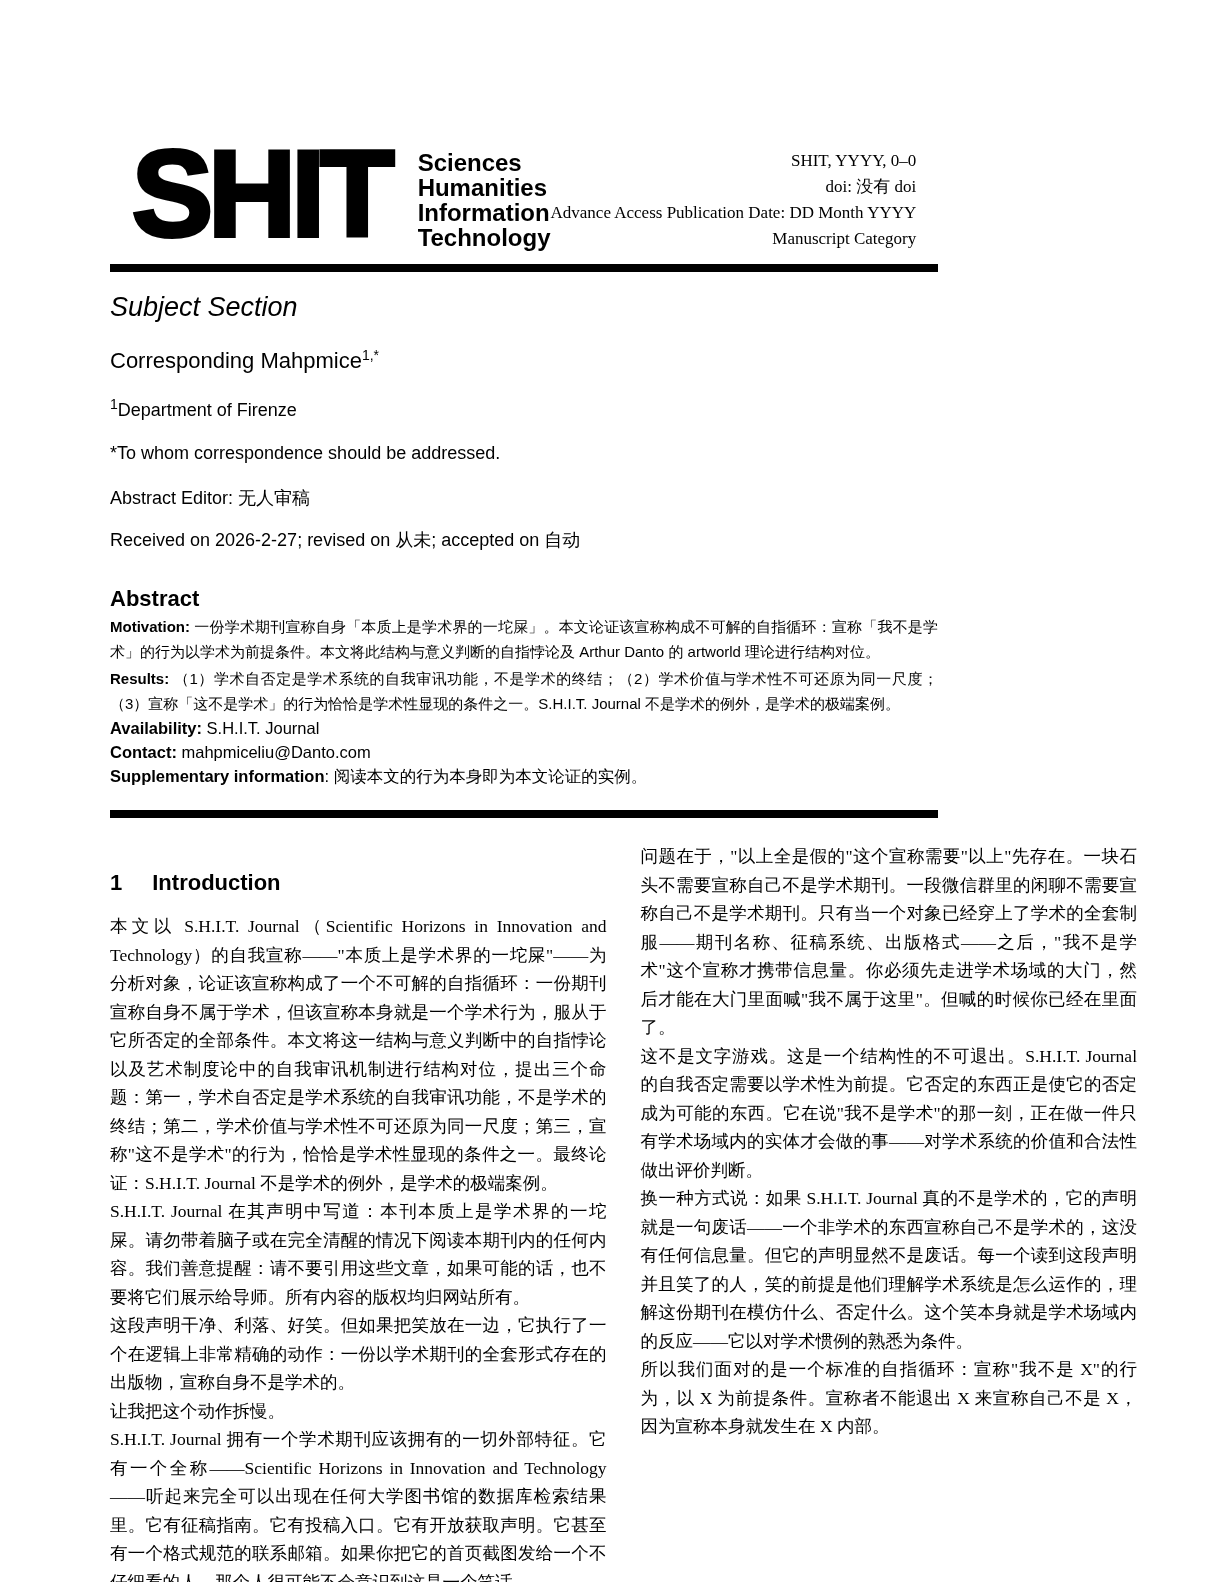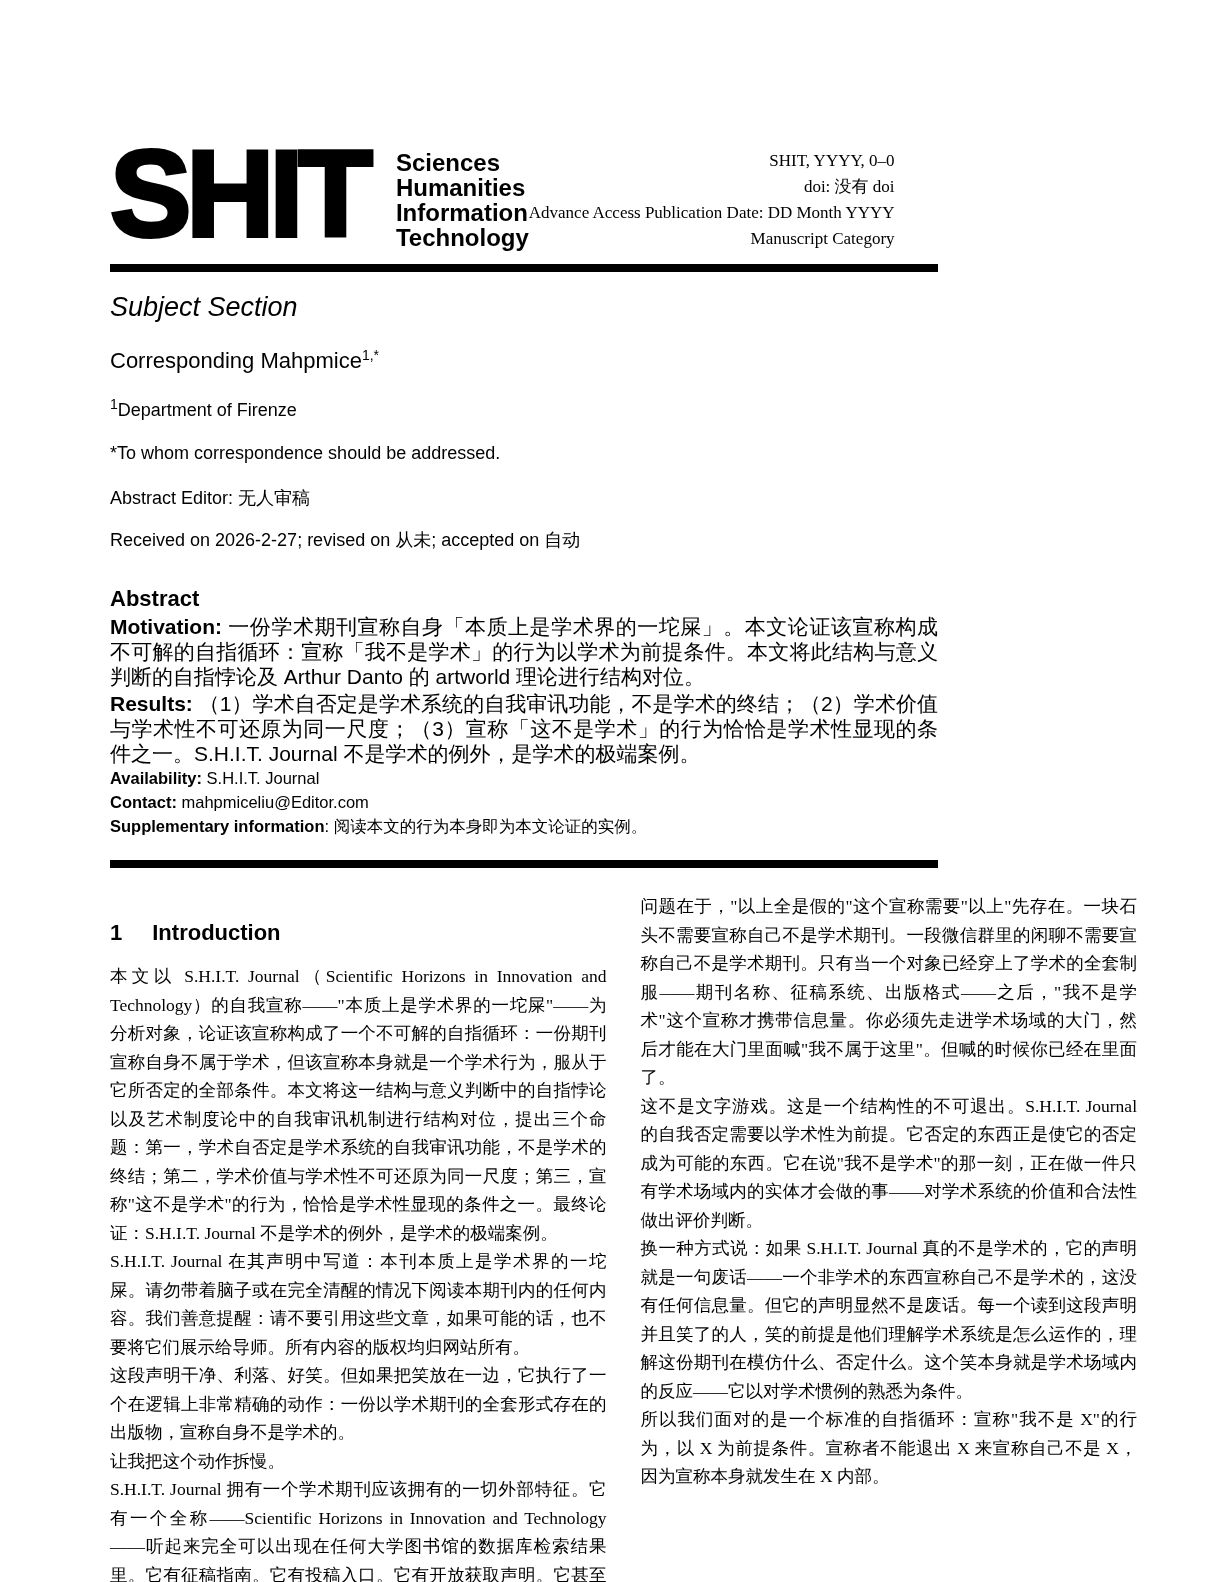--- a/index.html
+++ b/index.html
@@ -6,21 +6,21 @@
   body {
     width: 1224px; height: 1582px;
     color: #000;
     font-family: "Liberation Serif", "DejaVu Serif", serif;
     overflow: hidden;
   }
   .page { padding: 142px 87px 0 110px; box-sizing: border-box; width: 1224px; }
 
   
   .head-block { width: 828px; }
-  .masthead { display: flex; justify-content: flex-start; align-items: flex-start; }
+  .masthead { display: flex; justify-content: center; align-items: flex-start; }
   .logo-group { display: flex; align-items: flex-start; }
   .logo {
     font-family: "Liberation Sans", "DejaVu Sans", sans-serif;
     font-weight: bold;
     font-size: 122px;
     line-height: 0.86;
     letter-spacing: -5px;
     -webkit-text-stroke: 4px #000;
   }
   .wordmark {
@@ -69,21 +69,21 @@
 
   
   .abstract-heading {
     font-family: "Liberation Sans", "DejaVu Sans", sans-serif;
     font-weight: bold;
     font-size: 22px;
     margin-top: 34px;
   }
   .abs-p {
     font-family: "Liberation Sans", "DejaVu Sans", sans-serif;
-    font-size: 21px;
+    font-size: 15px;
     line-height: 25px;
     text-align: justify;
     margin: 2px 0 0 0;
   }
   .abs-p b { font-weight: bold; }
   .small-line {
     font-family: "Liberation Sans", "DejaVu Sans", sans-serif;
     font-size: 16.5px;
     line-height: 24px;
     margin: 0;
@@ -147,21 +147,21 @@
     <div class="meta-line meta-tight">Received on 2026-2-27; revised on 从未; accepted on 自动</div>
 
     <div class="abstract-heading">Abstract</div>
 
     <p class="abs-p"><b>Motivation:</b><span> 一份学术期刊宣称自身「本质上是学术界的一坨屎」。本文论证该宣称构成不可解的自指循环：宣称「我不是学术」的行为以学术为前提条件。本文将此结构与意义判断的自指悖论及 Arthur Danto 的 artworld 理论进行结构对位。</span></p>
 
     <p class="abs-p"><b>Results:</b><span> （1）学术自否定是学术系统的自我审讯功能，不是学术的终结；（2）学术价值与学术性不可还原为同一尺度；（3）宣称「这不是学术」的行为恰恰是学术性显现的条件之一。S.H.I.T. Journal 不是学术的例外，是学术的极端案例。</span></p>
 
     <p class="small-line"><b>Availability:</b><span> S.H.I.T. Journal</span></p>
 
-    <p class="small-line"><b>Contact:</b><span> mahpmiceliu@Editor.com</span></p>
+    <p class="small-line"><b>Contact:</b><span> mahpmiceliu@Danto.com</span></p>
 
     <p class="small-line"><b>Supplementary information</b><span>: 阅读本文的行为本身即为本文论证的实例。</span></p>
 
     <div class="rule rule-2"></div>
   </div>
 
   <div class="columns">
     <div class="col">
       <div class="sec-heading"><span class="sec-num">1</span><span>Introduction</span></div>
       <p class="body-p">本文以 S.H.I.T. Journal（Scientific Horizons in Innovation and Technology）的自我宣称——"本质上是学术界的一坨屎"——为分析对象，论证该宣称构成了一个不可解的自指循环：一份期刊宣称自身不属于学术，但该宣称本身就是一个学术行为，服从于它所否定的全部条件。本文将这一结构与意义判断中的自指悖论以及艺术制度论中的自我审讯机制进行结构对位，提出三个命题：第一，学术自否定是学术系统的自我审讯功能，不是学术的终结；第二，学术价值与学术性不可还原为同一尺度；第三，宣称"这不是学术"的行为，恰恰是学术性显现的条件之一。最终论证：S.H.I.T. Journal 不是学术的例外，是学术的极端案例。</p>

